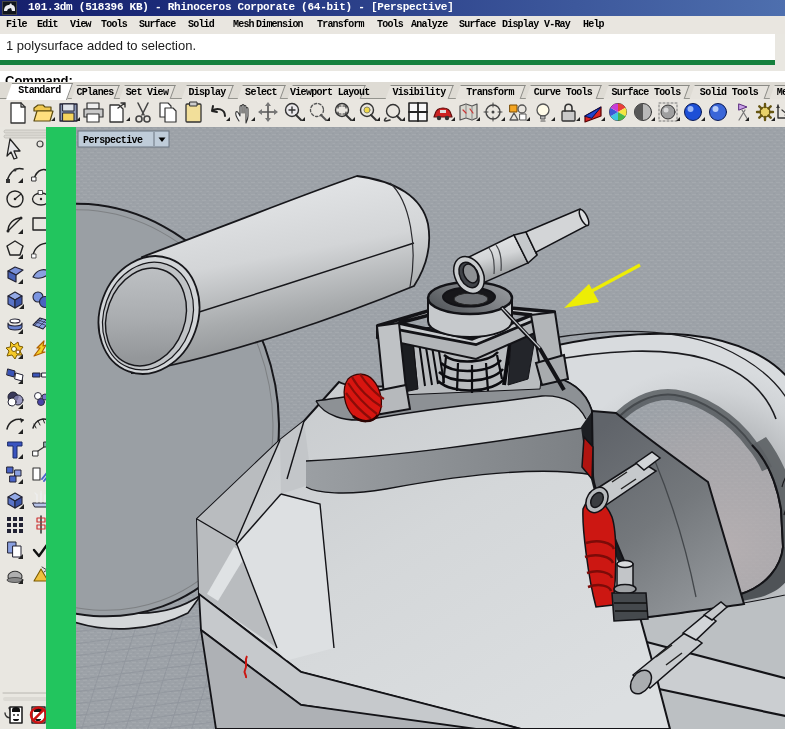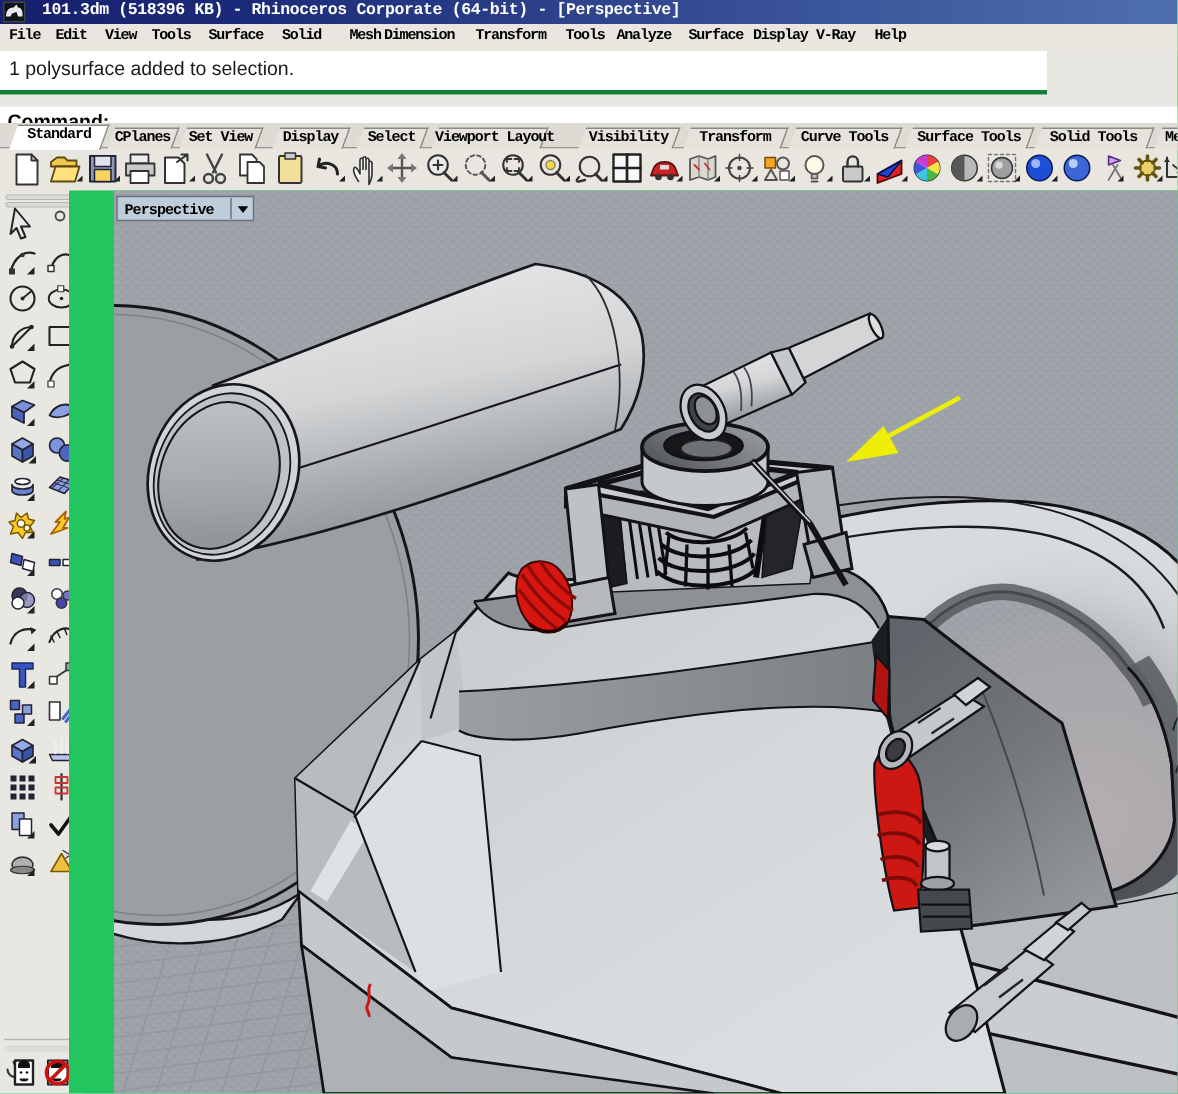--- a/index.html
+++ b/index.html
@@ -10,21 +10,21 @@
 #titlebar{left:0;top:0;width:785px;height:16px;
   background:linear-gradient(to right,#16206c,#1b2a78 20%,#4e6fae);}
 #titleicon{left:2px;top:1px;width:15px;height:14px;background:#10141c;border:1px solid #444;box-sizing:border-box;}
 #titletext{left:28px;top:1px;color:#fff;font-family:"Liberation Mono",monospace;
   font-size:11px;font-weight:bold;letter-spacing:-0.25px;white-space:pre;}
 
 #menubar{left:0;top:16px;width:785px;height:18px;background:#e9e6e0;}
 .mi{position:absolute;top:3px;font-family:"Liberation Mono",monospace;font-size:10px;
   font-weight:bold;letter-spacing:-0.8px;color:#000;}
 
-#stat1{left:0;top:34px;width:698px;height:26px;background:#ffffff;border-bottom:3px solid #15803d;}
+#stat1{left:0;top:34px;width:775px;height:26px;background:#ffffff;border-bottom:5px solid #15803d;}
 #stat1 span{position:absolute;left:6px;top:4px;font-size:13px;color:#1a1a1a;}
 #cmdrow{left:0;top:71px;width:785px;height:21px;background:#ffffff;border-bottom:6px solid #ec4899;}
 #cmdrow span{position:absolute;left:5px;top:2px;font-size:13px;font-weight:bold;color:#000;}
 
 #tabrow{left:0;top:82px;width:785px;height:17px;background:#dedbd4;border-bottom:1px solid #94948e;box-sizing:border-box;}
 .tab{position:absolute;top:3px;height:14px;background:#e6e3dd;border:1px solid #8a8a85;border-bottom:none;border-left:none;
   transform:skewX(-20deg);}
 .tab>span{display:block;transform:skewX(20deg);font-family:"Liberation Mono",monospace;
   font-size:10px;font-weight:bold;letter-spacing:-0.7px;color:#000;text-align:center;margin-top:1px;white-space:nowrap;}
 .tab.active{background:#ffffff;top:1px;height:16px;z-index:3;}

